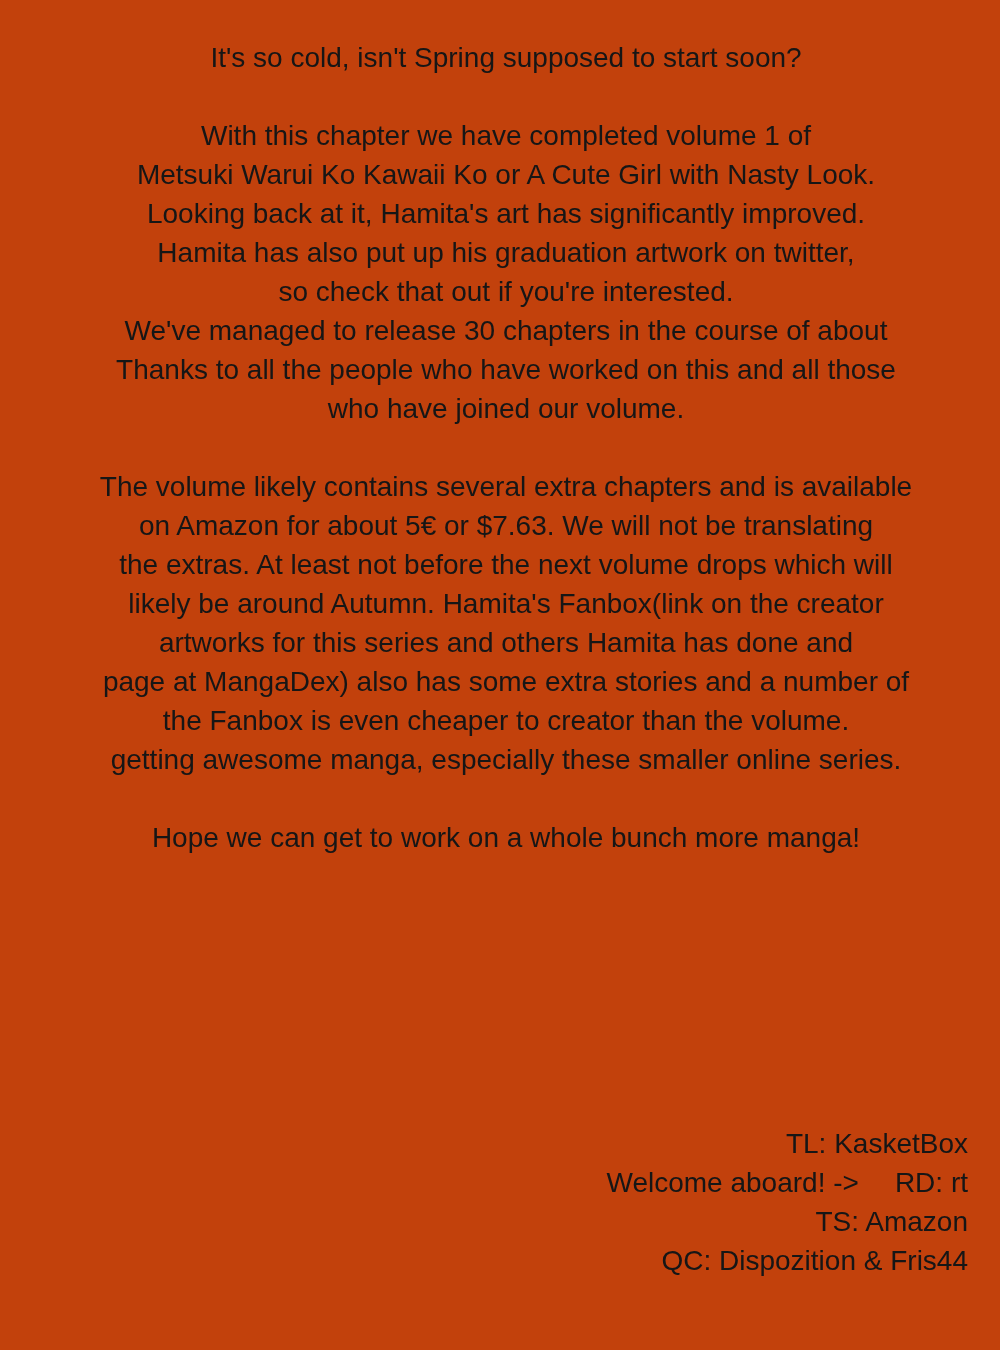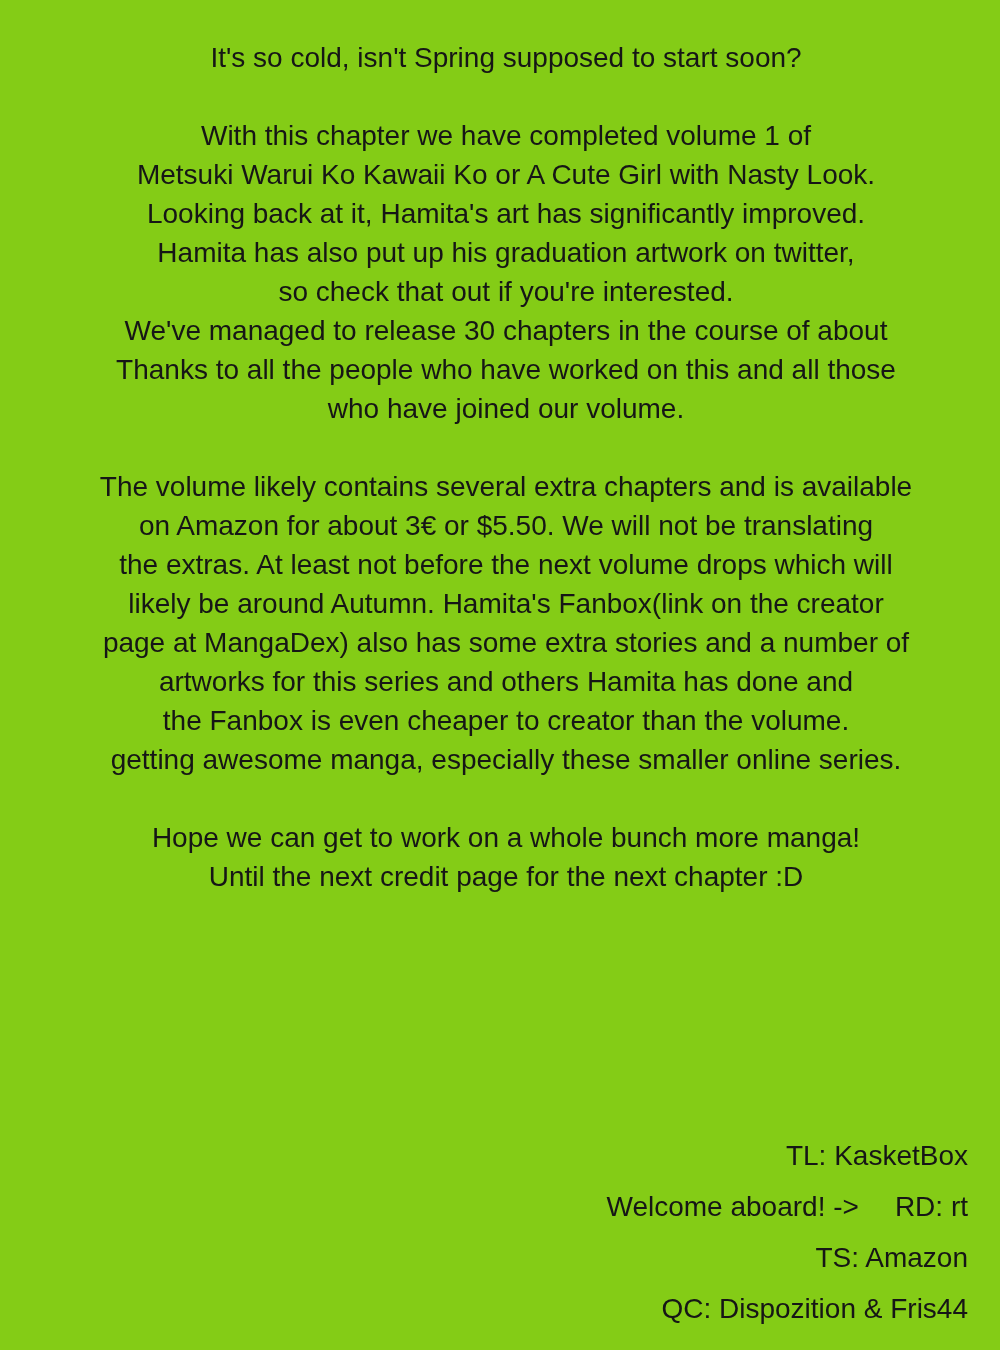--- a/index.html
+++ b/index.html
@@ -1,20 +1,20 @@
 <!DOCTYPE html>
 <html><head>
 <meta charset="utf-8">
 <style>
   html, body { margin: 0; padding: 0; background: #ffffff; }
   .page {
     position: relative;
     width: 1000px;
     height: 1350px;
-    background: #84cc16;
+    background: #c2410c;
     overflow: hidden;
     color: #161616;
     font-family: "Liberation Sans", sans-serif;
   }
   .body-text {
     position: absolute;
     top: 38px;
     left: 12px;
     right: 0;
     text-align: center;
@@ -24,21 +24,21 @@
   .paragraph { margin: 0 0 39px 0; }
   .text-line { white-space: nowrap; }
   .credits {
     position: absolute;
     top: 1124px;
     right: 32px;
     text-align: right;
     font-size: 28px;
     line-height: 39px;
   }
-  .credit-line { white-space: nowrap; margin-top: 12px; }
+  .credit-line { white-space: nowrap; }
   .credit-note:not(:empty) { margin-right: 36px; }
 </style>
 </head>
 <body>
 
 <div class="page">
 
   <div class="body-text">
 
     <div class="paragraph">
@@ -51,32 +51,31 @@
       <div class="text-line">Looking back at it, Hamita's art has significantly improved.</div>
       <div class="text-line">Hamita has also put up his graduation artwork on twitter,</div>
       <div class="text-line">so check that out if you're interested.</div>
       <div class="text-line">We've managed to release 30 chapters in the course of about</div>
       <div class="text-line">Thanks to all the people who have worked on this and all those</div>
       <div class="text-line">who have joined our volume.</div>
     </div>
 
     <div class="paragraph">
       <div class="text-line">The volume likely contains several extra chapters and is available</div>
-      <div class="text-line">on Amazon for about 3€ or $5.50. We will not be translating</div>
+      <div class="text-line">on Amazon for about 5€ or $7.63. We will not be translating</div>
       <div class="text-line">the extras. At least not before the next volume drops which will</div>
       <div class="text-line">likely be around Autumn. Hamita's Fanbox(link on the creator</div>
+      <div class="text-line">artworks for this series and others Hamita has done and</div>
       <div class="text-line">page at MangaDex) also has some extra stories and a number of</div>
-      <div class="text-line">artworks for this series and others Hamita has done and</div>
       <div class="text-line">the Fanbox is even cheaper to creator than the volume.</div>
       <div class="text-line">getting awesome manga, especially these smaller online series.</div>
     </div>
 
     <div class="paragraph">
       <div class="text-line">Hope we can get to work on a whole bunch more manga!</div>
-      <div class="text-line">Until the next credit page for the next chapter :D</div>
     </div>
 
   </div>
 
   <div class="credits">
     <div class="credit-line">
       <span class="credit-note"></span><span class="credit-text">TL: KasketBox</span>
     </div>
     <div class="credit-line">
       <span class="credit-note">Welcome aboard! -&gt;</span><span class="credit-text">RD: rt</span>

